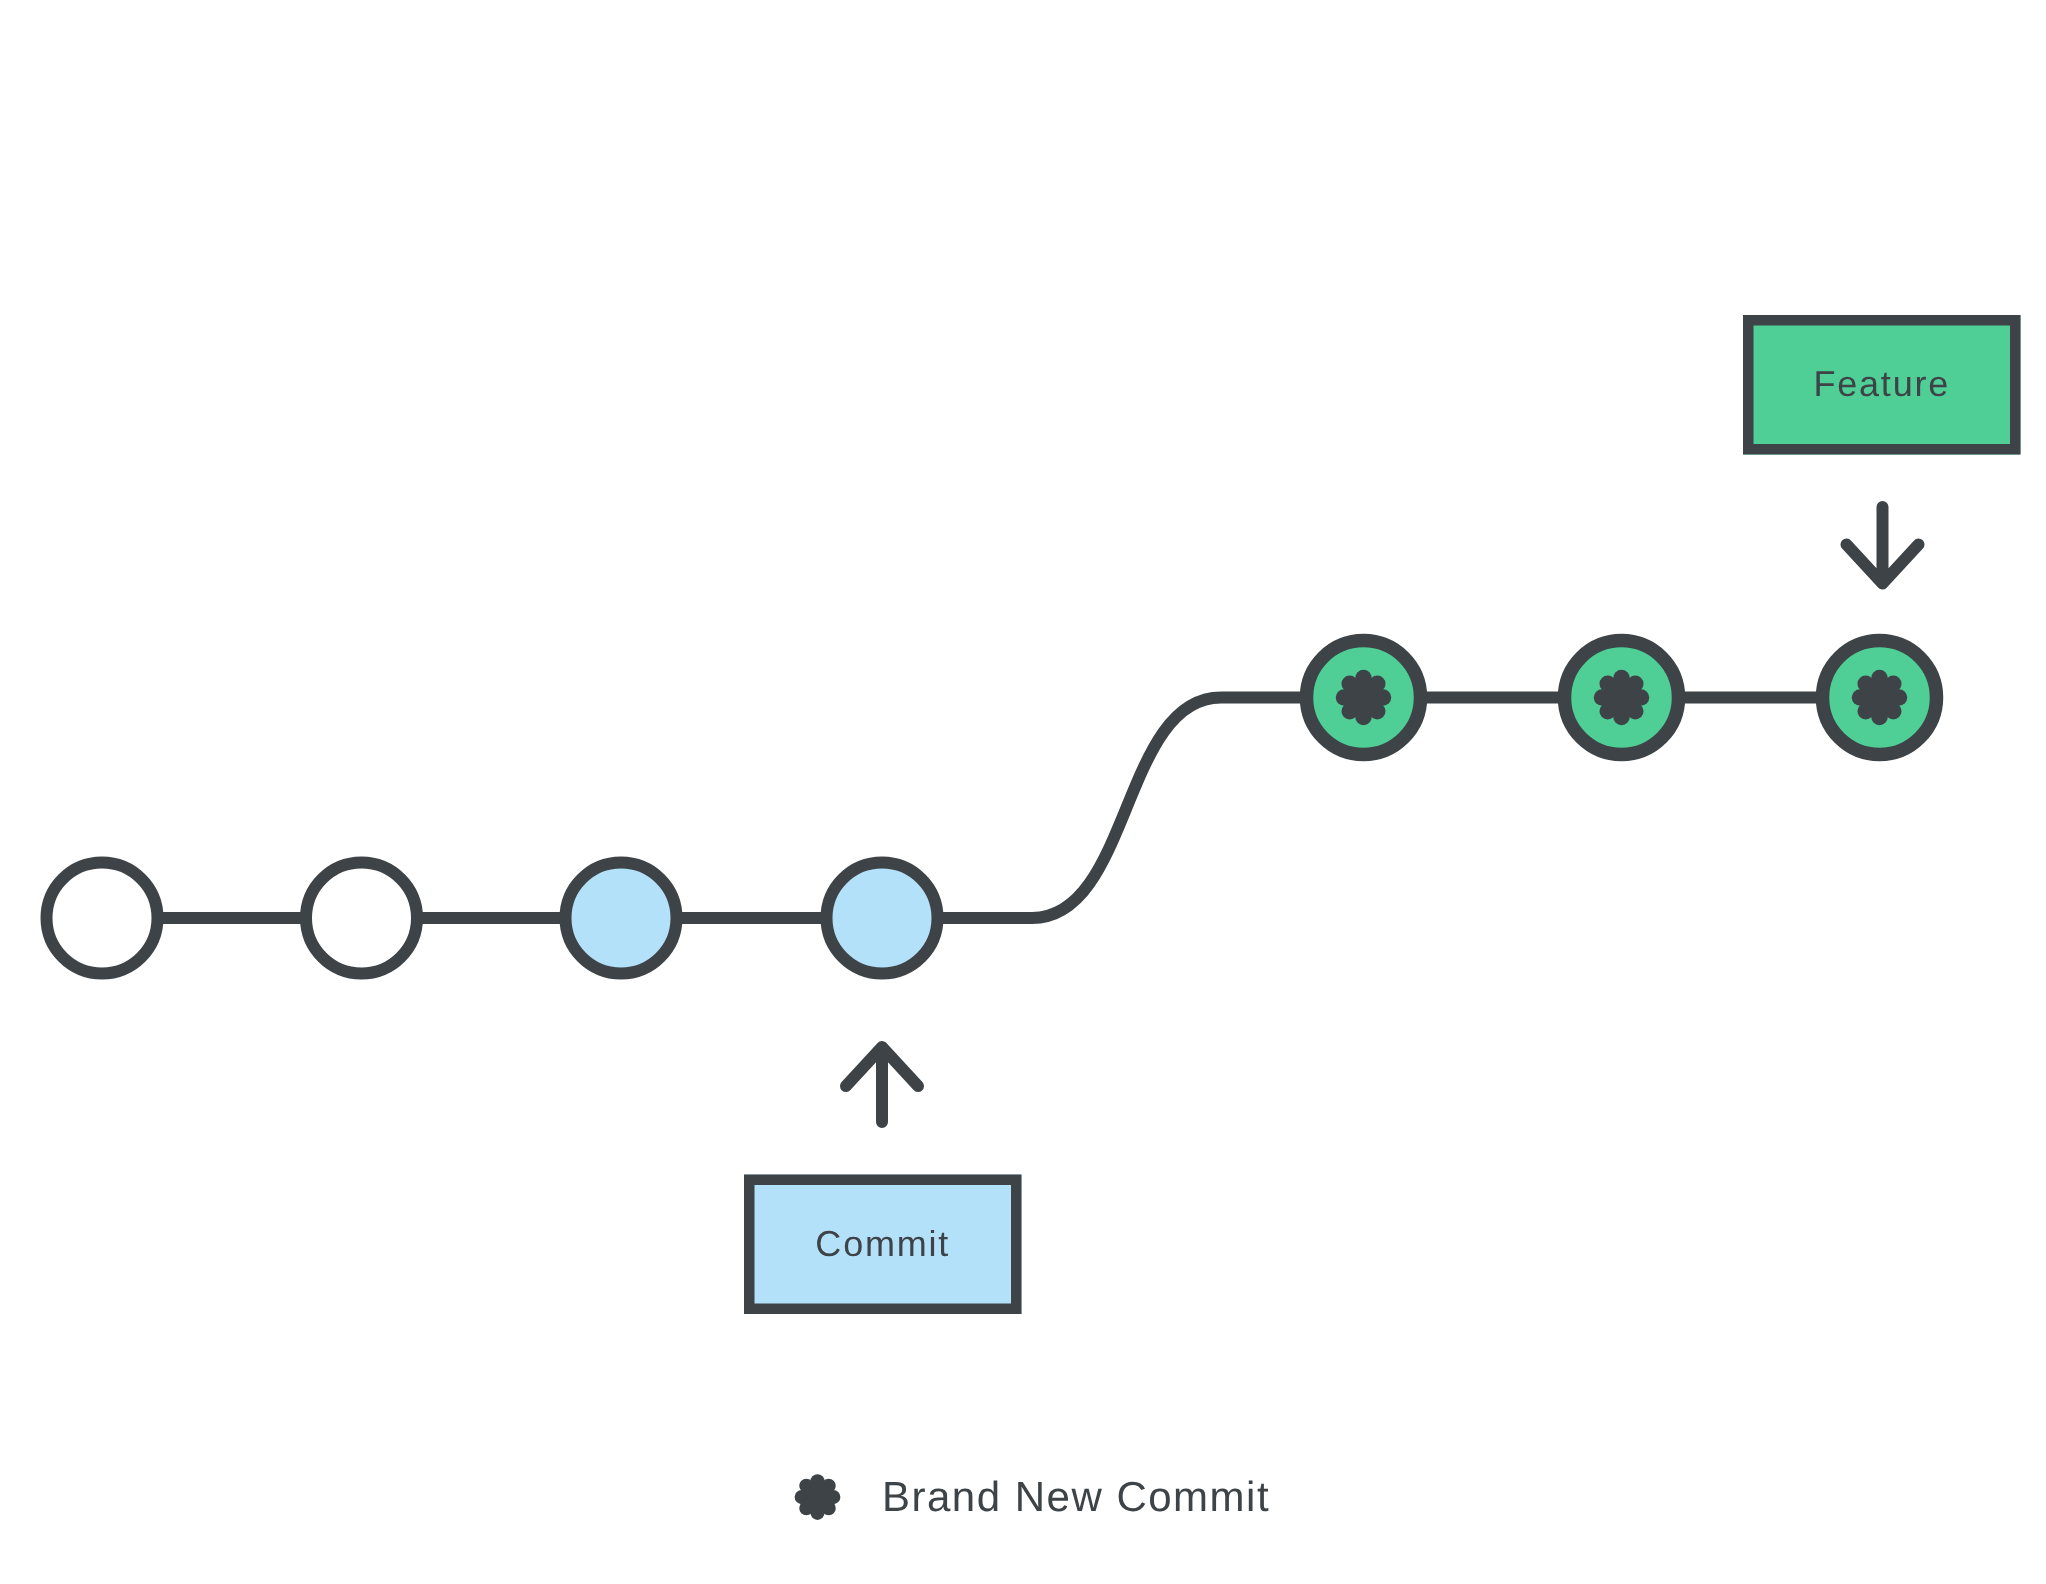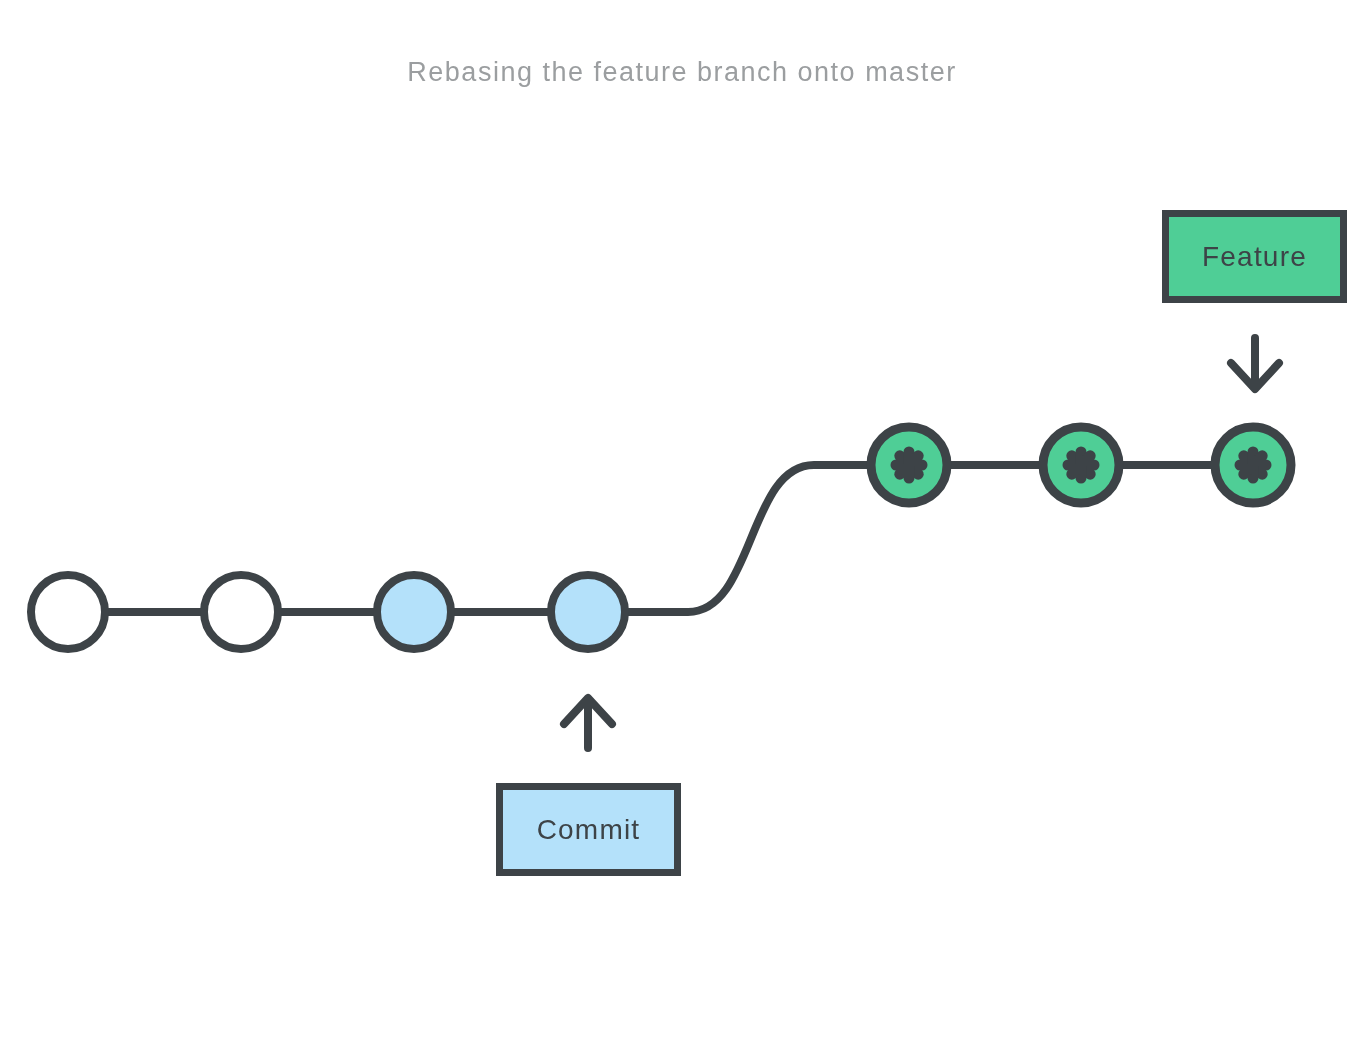--- a/index.html
+++ b/index.html
@@ -52,21 +52,21 @@
     stroke-width:8;
     stroke-linecap:round;
     stroke-linejoin:round;
   }
   .label-box{
     position:absolute;
     width:185px;height:93px;
     box-sizing:border-box;
     border:7px solid var(--stroke);
     display:flex;align-items:center;justify-content:center;
-    font-size:28px;
+    font-size:24px;
     letter-spacing:1.2px;
     color:var(--stroke);
   }
   .label-box.feature{left:1162px;top:210px;background:var(--green);}
   .label-box.master{left:496px;top:783px;background:var(--blue);}
   .legend{
     position:absolute;
     left:527px;top:980px;
     display:flex;align-items:center;
   }
@@ -75,21 +75,20 @@
     font-size:28px;
     letter-spacing:1px;
     color:var(--stroke);
   }
 </style>
 </head>
 <body>
 
 <div class="canvas">
 
-  <div class="title">Rebasing the feature branch onto master</div>
 
   <svg class="graph" width="1364" height="1056" viewBox="0 0 1364 1056">
     <path class="rail" d="M 68 612 H 688 C 754 612 748 465 814 465 H 1253"></path>
     <g id="master-commits">
         <circle cx="68" cy="612" r="37" class="commit white"></circle>
         <circle cx="241" cy="612" r="37" class="commit white"></circle>
         <circle cx="414" cy="612" r="37" class="commit blue"></circle>
         <circle cx="588" cy="612" r="37" class="commit blue"></circle>
       </g>
     <g id="feature-commits">
@@ -118,14 +117,25 @@
   </svg>
 
   <div class="label-box feature">
     <span>Feature</span>
   </div>
 
   <div class="label-box master">
     <span>Commit</span>
   </div>
 
+  <div class="legend">
+    <svg width="36" height="36" viewBox="-18 -18 36 36">
+      <g id="legend-star">
+          <line x1="-10.5" y1="0" x2="10.5" y2="0" stroke-width="9.5" class="star-line"></line>
+          <line x1="-7.4246212024587495" y1="-7.424621202458749" x2="7.4246212024587495" y2="7.424621202458749" stroke-width="9.5" class="star-line"></line>
+          <line x1="-6.429395695523604e-16" y1="-10.5" x2="6.429395695523604e-16" y2="10.5" stroke-width="9.5" class="star-line"></line>
+          <line x1="7.424621202458749" y1="-7.4246212024587495" x2="-7.424621202458749" y2="7.4246212024587495" stroke-width="9.5" class="star-line"></line>
+        </g>
+    </svg>
+    <span class="legend-text">Brand New Commit</span>
+  </div>
 
 </div>
 
 </body></html>

